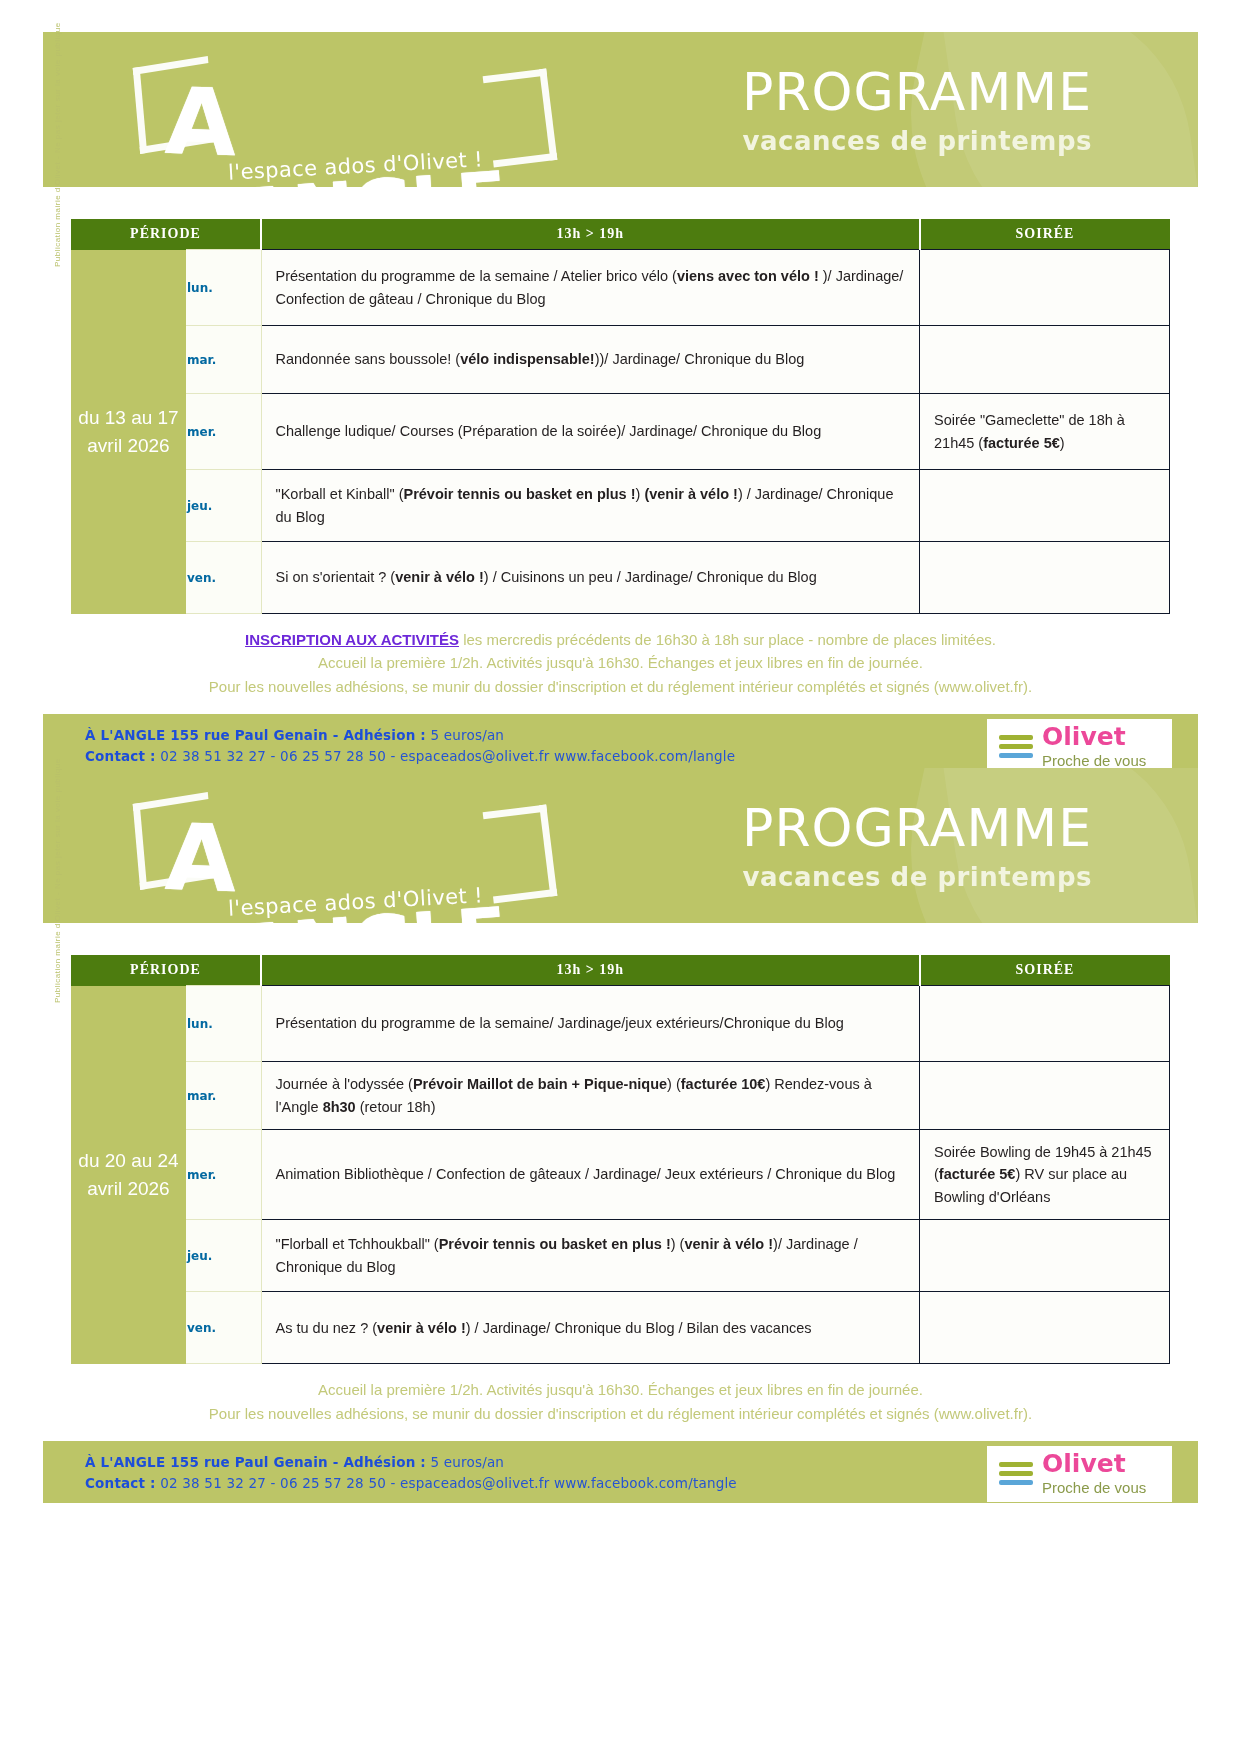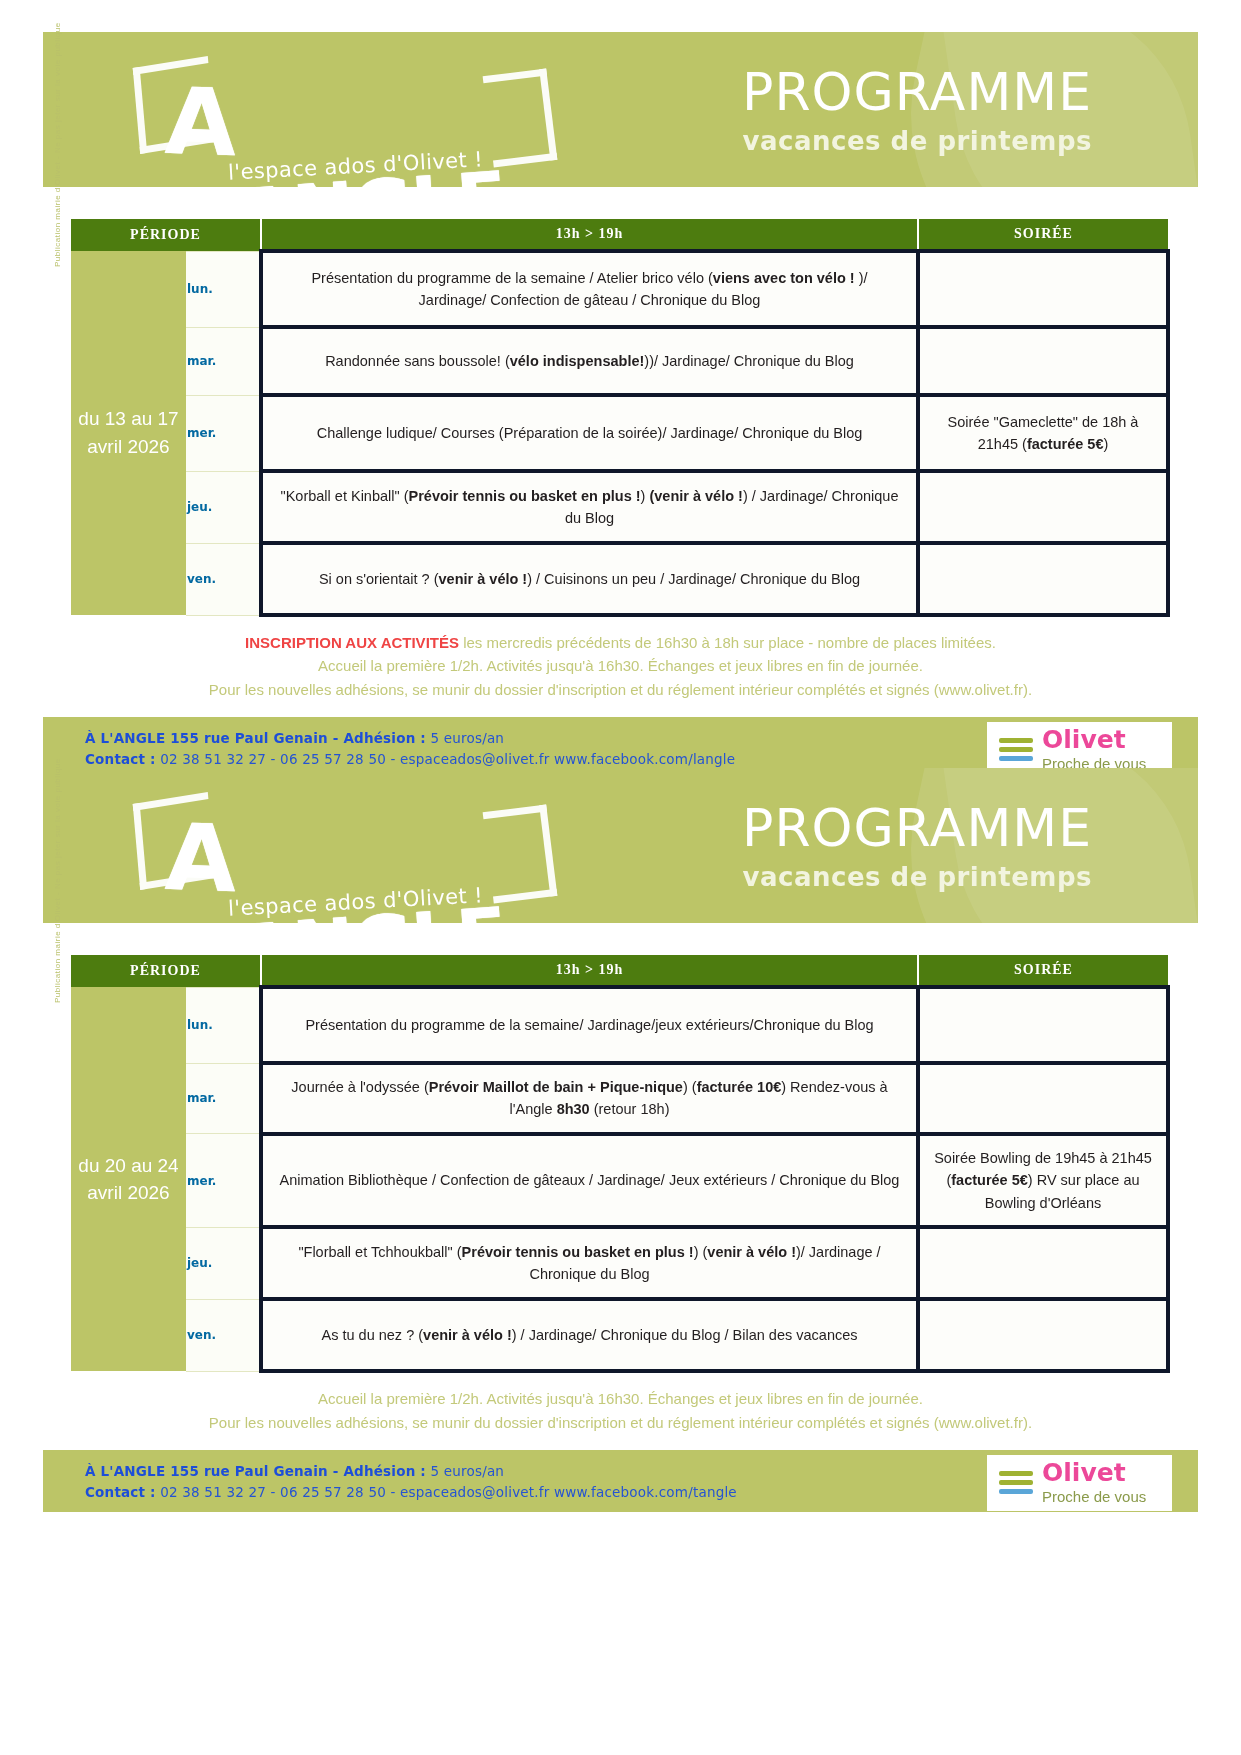--- a/index.html
+++ b/index.html
@@ -154,44 +154,44 @@
     color:#0369a1;
     vertical-align:middle;
     font-family:"DejaVu Sans", sans-serif;
     font-weight:bold;
     font-size:12px;
     border:1px solid #e3e7c2;
     border-left:none;
   }
   td.act, td.soir {
     background:#fdfdfa;
-    text-align:center;
+    text-align:left;
     vertical-align:middle;
     font-size:14.5px;
     line-height:1.55;
     padding:11px 14px;
-    border:4px solid #0f172a;
+    border:1px solid #0f172a;
     color:#231f20;
   }
   td.act b, td.soir b { font-weight:bold; }
   tr.r1 td.act, tr.r1 td.soir { height:76px; }
   tr.r2 td.act, tr.r2 td.soir { height:68px; }
   tr.r3 td.act, tr.r3 td.soir { height:76px; }
   tr.r4 td.act, tr.r4 td.soir { height:72px; }
   tr.r5 td.act, tr.r5 td.soir { height:72px; }
 
   
   .notes {
     margin:14px 34px 0 34px;
     text-align:center;
     color:#c3c97a;
     font-size:15px;
     line-height:1.55;
   }
-  .notes .lead { font-weight:bold; color:#ef4444; }
+  .notes .lead { font-weight:bold; color:#6d28d9;text-decoration:underline; }
 
   
   .contact {
     position:relative;
     margin-top:16px;
     height:62px;
     background:#bcc567;
     overflow:hidden;
   }
   .contact .lines {

